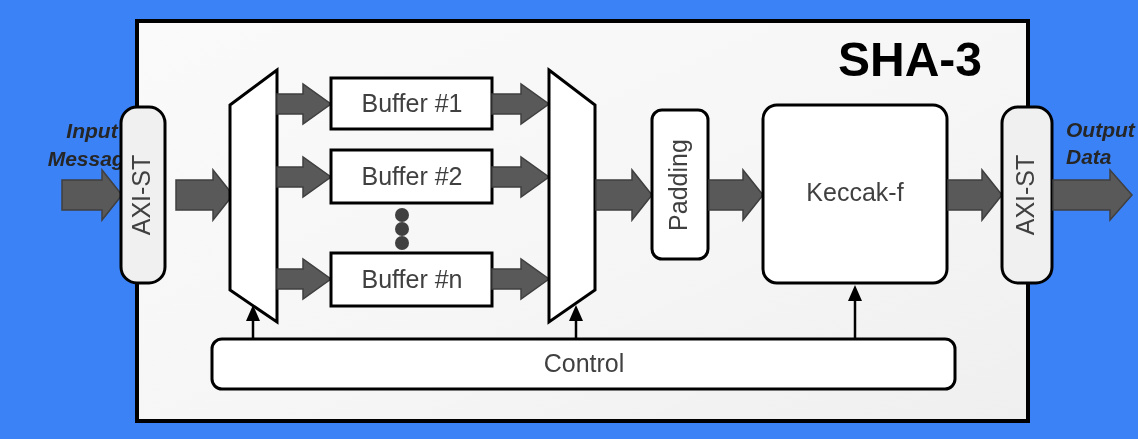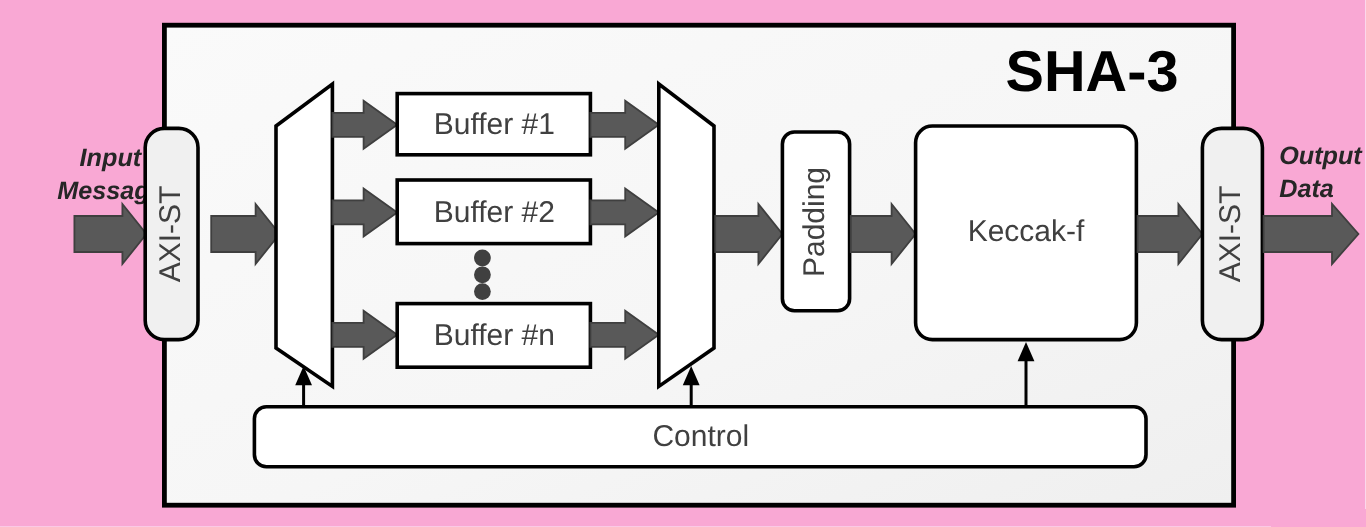--- a/index.html
+++ b/index.html
@@ -7,21 +7,21 @@
     padding: 0;
     background: #ffffff;
   }
   body {
     font-family: "Liberation Sans", sans-serif;
   }
   #stage {
     position: relative;
     width: 1138px;
     height: 439px;
-    background: #f9a8d4;
+    background: #3b82f6;
     overflow: hidden;
   }
   #stage svg {
     position: absolute;
     left: 0;
     top: 0;
   }
   .lbl {
     fill: #404040;
     font-family: "Liberation Sans", sans-serif;

